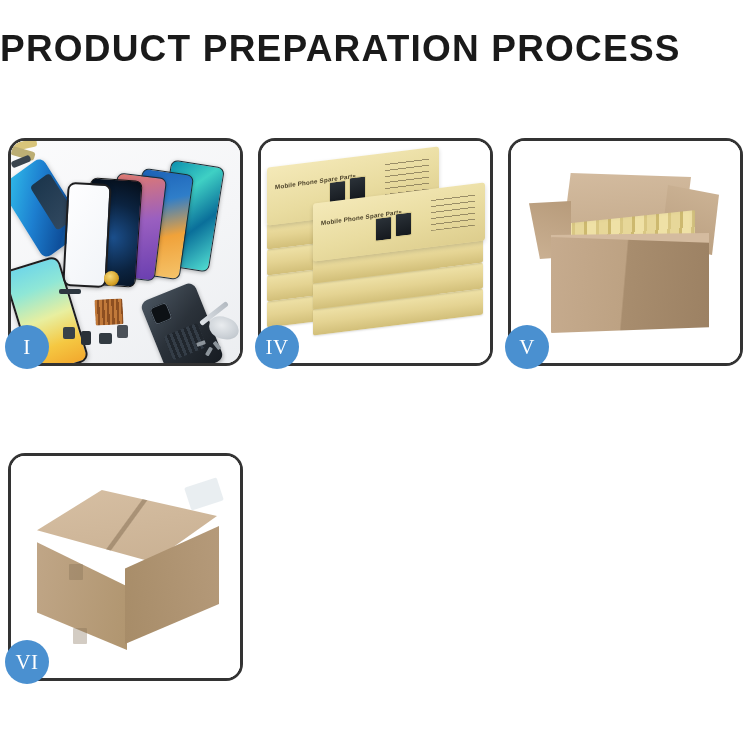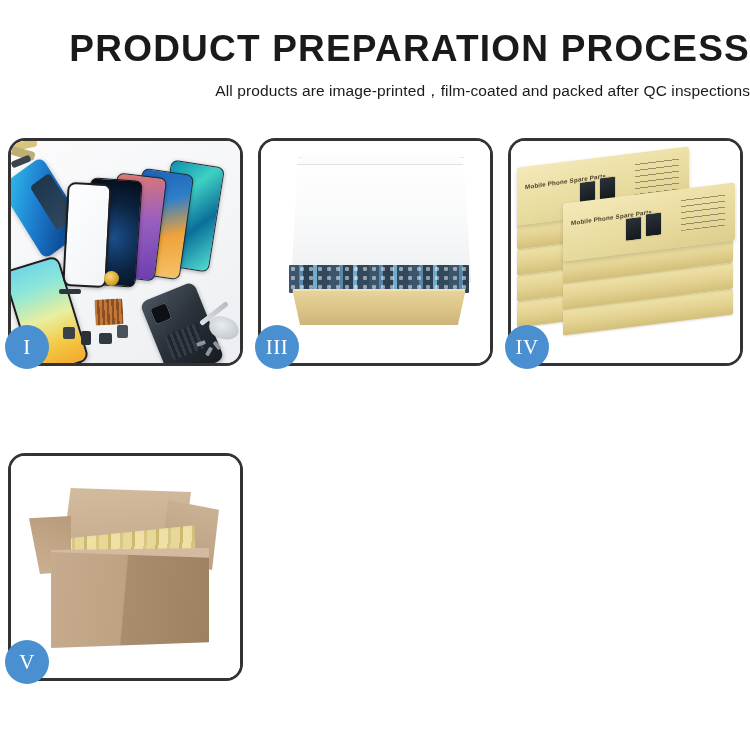--- a/index.html
+++ b/index.html
@@ -12,21 +12,21 @@
     height: 750px;
     font-family: "Liberation Sans", sans-serif;
     overflow: hidden;
     position: relative;
   }
 
   
   .header {
     width: 100%;
     padding-top: 30px;
-    text-align: right;
+    text-align: left;
   }
   .title {
     font-family: "Liberation Sans", sans-serif;
     font-size: 37px;
     font-weight: 700;
     letter-spacing: 1.2px;
     color: #1a1a1a;
     line-height: 1.05;
     margin: 0;
     white-space: nowrap;
@@ -479,21 +479,20 @@
     width: 14px; height: 16px;
     background: rgba(130,108,82,0.35);
     border-radius: 1px;
   }
 </style>
 </head>
 <body>
 
 <div class="header">
   <h1 class="title">PRODUCT PREPARATION PROCESS</h1>
-  <p class="subtitle">All products are image-printed，film-coated and packed after QC inspections</p>
 </div>
 
 <div class="grid">
 
   <div class="panel">
     <div class="panel-inner">
       <div class="p1-bg"></div>
       <div class="ph-blue-film"></div>
       <div class="phone ph-teal"></div>
       <div class="phone ph-orange"></div>
@@ -518,31 +517,20 @@
       <div class="tool1"></div>
       <div class="tool2"></div>
       <div class="screw" style="left:196px;top:206px;transform:rotate(30deg);"></div>
       <div class="screw" style="left:204px;top:200px;transform:rotate(-40deg);"></div>
       <div class="screw" style="left:188px;top:198px;transform:rotate(70deg);"></div>
     </div>
     <div class="badge">I</div>
   </div>
 
 
-  <div class="panel">
-    <div class="panel-inner">
-      <div class="p3-bg"></div>
-      <div class="flatbox-lid"></div>
-      <div class="flatbox-lid-lip"></div>
-      <div class="flatbox-contents"></div>
-      <div class="flatbox-base-side"></div>
-      <div class="flatbox-base"></div>
-    </div>
-    <div class="badge">III</div>
-  </div>
 
   <div class="panel">
     <div class="panel-inner">
       <div class="p4-bg"></div>
 
       <div class="ybox" style="left:6px; top:150px;"></div>
       <div class="ybox" style="left:6px; top:124px;"></div>
       <div class="ybox" style="left:6px; top:98px;"></div>
       <div class="ybox" style="left:6px; top:72px;"></div>
 
@@ -573,14 +561,27 @@
       <div class="carton-flap-back"></div>
       <div class="carton-flap-right"></div>
       <div class="carton-fill"></div>
       <div class="carton-flap-left"></div>
       <div class="carton-front-edge"></div>
       <div class="carton-body"></div>
     </div>
     <div class="badge">V</div>
   </div>
 
+  <div class="panel">
+    <div class="panel-inner">
+      <div class="p6-bg"></div>
+      <div class="tape"></div>
+      <div class="sealed-top"></div>
+      <div class="seam"></div>
+      <div class="sealed-left"></div>
+      <div class="sealed-right"></div>
+      <div class="tab" style="left:58px; top:108px;"></div>
+      <div class="tab" style="left:62px; top:172px;"></div>
+    </div>
+    <div class="badge">VI</div>
+  </div>
 
 </div>
 
 </body></html>

